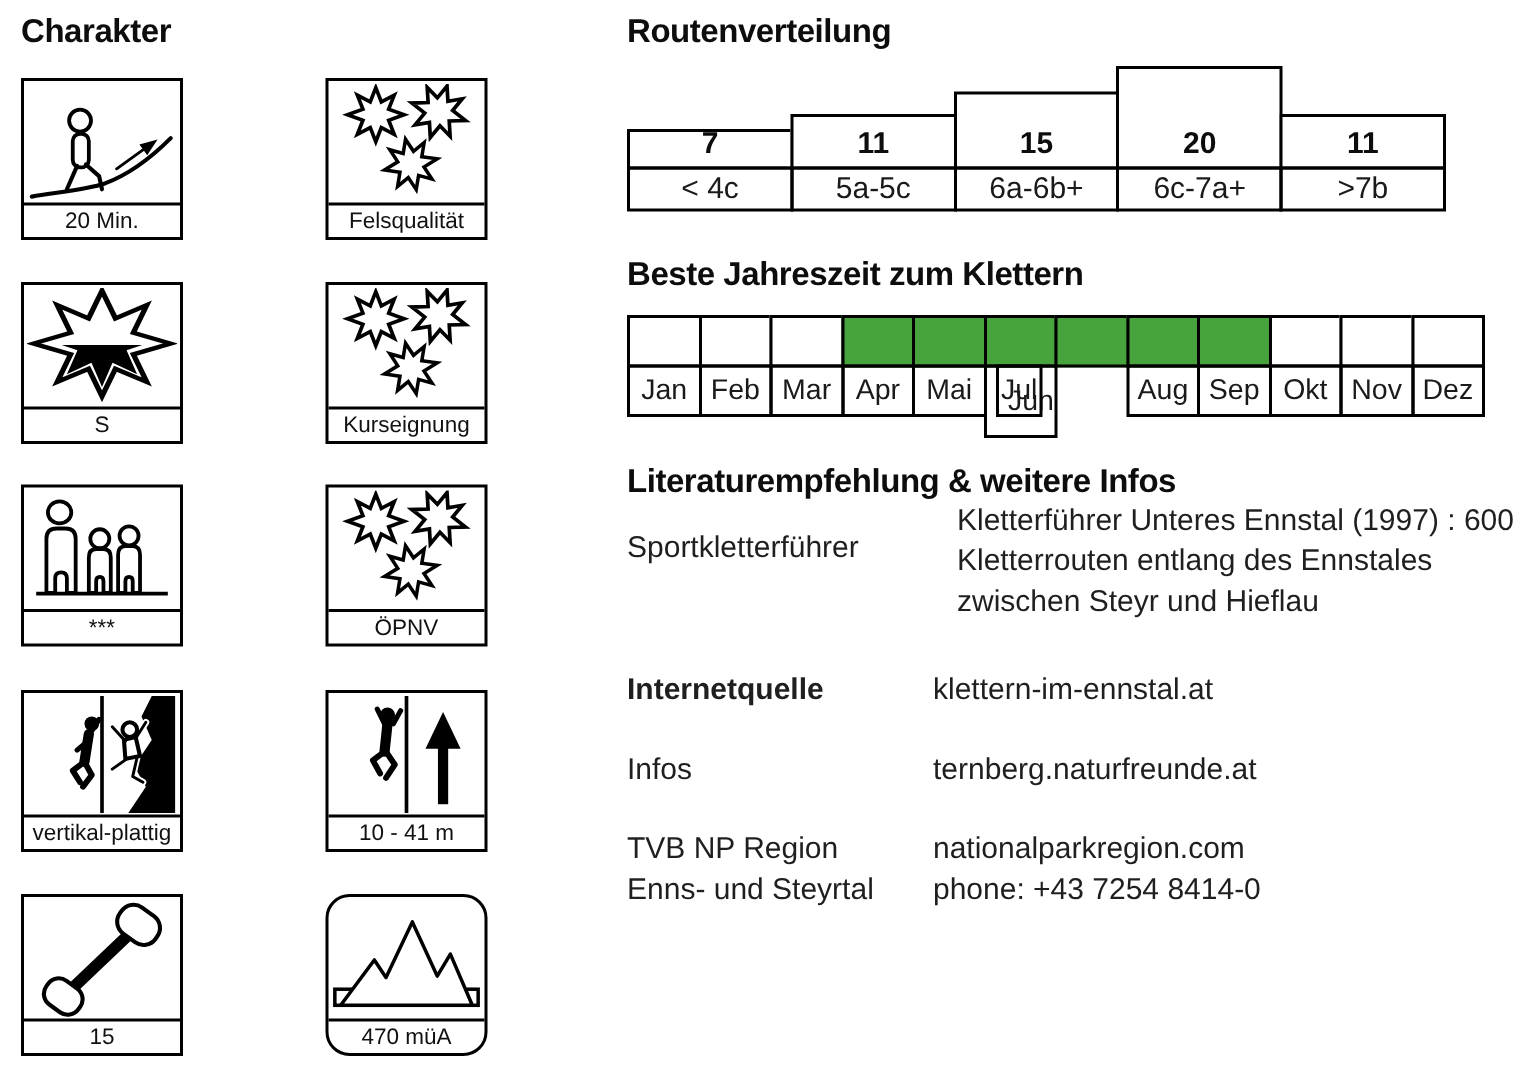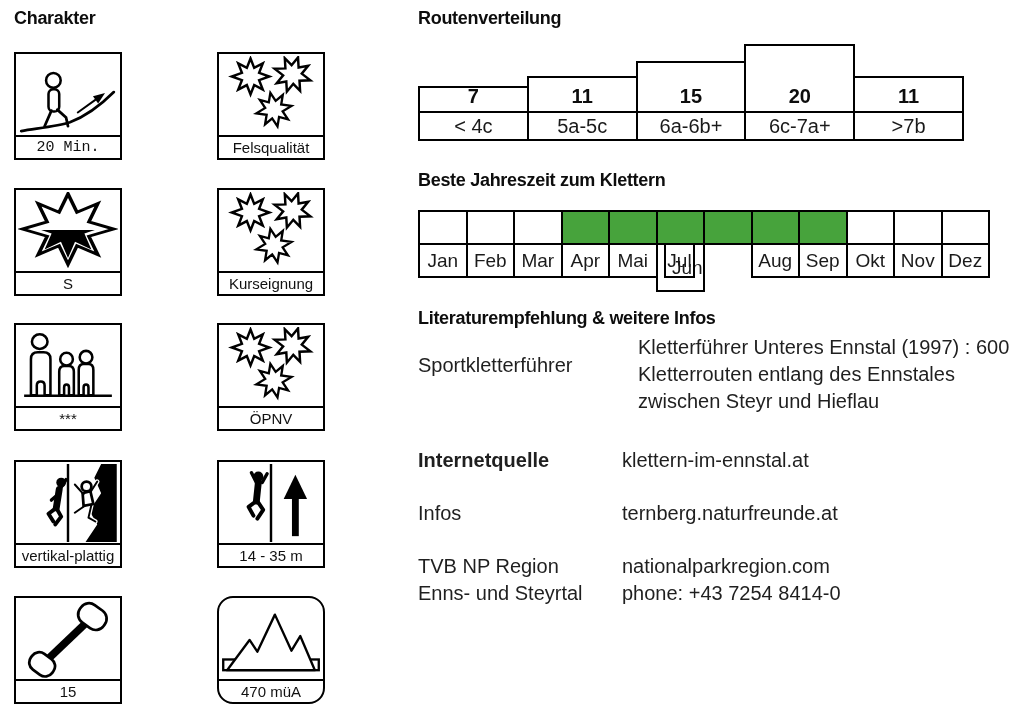--- a/index.html
+++ b/index.html
@@ -1,18 +1,18 @@
 <!DOCTYPE html>
 <html style="--green: #47a33c;"><head>
 <meta charset="utf-8">
 <style>
   html,body{margin:0;padding:0;background:#fff;}
   #canvas{position:relative;width:1024px;height:725px;background:#fff;overflow:hidden;
           font-family:"Liberation Sans", sans-serif;color:#1a1a1a;}
-  .h1{position:absolute;font-size:18px;font-weight:bold;color:#0d0d0d;letter-spacing:-0.3px;white-space:nowrap;}
+  .h1{position:absolute;font-size:22px;font-weight:bold;color:#0d0d0d;letter-spacing:-0.3px;white-space:nowrap;}
   
   .icon-box{position:absolute;width:108px;height:108px;border:2px solid #000;box-sizing:border-box;
             background:#fff;display:flex;flex-direction:column;}
   .icon-area{flex:1;border-bottom:2px solid #000;display:flex;align-items:center;justify-content:center;overflow:hidden;}
   .icon-area svg{width:100px;height:78px;}
   .icon-label{height:21px;display:flex;align-items:center;justify-content:center;font-size:15px;color:#111;white-space:nowrap;}
   
   .bar{position:absolute;background:#fff;border:2px solid #000;box-sizing:border-box;
        display:flex;align-items:flex-end;justify-content:center;font-weight:bold;font-size:20px;color:#0d0d0d;padding-bottom:3px;}
   .gradecell{position:absolute;border:2px solid #000;box-sizing:border-box;display:flex;align-items:center;
@@ -48,21 +48,21 @@
           <polygon points="0,-44 9,-21 30,-32 21,-9 46,0 21,9 30,32 9,21 0,44 -9,21 -30,32 -21,9 -46,0 -21,-9 -30,-32 -9,-21"></polygon>
         </g>
       <clipPath id="clip-bottom">
           <rect x="0" y="39" width="100" height="41"></rect>
         </clipPath>
     </defs>
   </svg>
 
   <div class="h1" style="left:14px;top:8px;">Charakter</div>
 
-  <div class="icon-box" style="left:14px;top:52px;font-family:Liberation Mono, monospace;">
+  <div class="icon-box" style="left:14px;top:52px;">
     <div class="icon-area">
       <svg viewBox="0 0 100 80">
         <path class="ln3" d="M2,77 C20,74 40,72 52,68 C68,62 84,50 97,37"></path>
         <circle class="wh" cx="35" cy="25" r="7.5"></circle>
         <rect class="wh" x="30" y="34" width="11" height="23" rx="5"></rect>
         <path class="ln3" d="M33,56 L26,72"></path>
         <path class="ln3" d="M39,55 L48,63 L50,72"></path>
         <path class="ln2" d="M60,58 L78,45"></path>
         <polygon points="88,38 80.9,48.7 75.6,41.4" fill="#000"></polygon>
       </svg>
@@ -174,21 +174,21 @@
         <circle cx="37" cy="13" r="5.2" fill="#000"></circle>
         <path class="ln35" d="M35,19 L30,9"></path>
         <path class="ln35" d="M41,19 L46,10"></path>
         <path class="body7" d="M37,19 L35,38"></path>
         <path class="ln4" d="M35,38 L27,44 L32,53"></path>
         <path class="ln4" d="M36,38 L42,47 L36,56"></path>
         <rect x="71.5" y="33" width="7" height="41" fill="#000"></rect>
         <polygon points="75,11 63,36 87,36" fill="#000"></polygon>
       </svg>
     </div>
-    <div class="icon-label">14 - 35 m</div>
+    <div class="icon-label">10 - 41 m</div>
   </div>
 
   <div class="icon-box" style="left:217px;top:596px;border-radius:16px;">
     <div class="icon-area">
       <svg viewBox="0 0 100 80">
         <rect x="1" y="61" width="98" height="11" fill="none" stroke="#000" stroke-width="2.4"></rect>
         <path d="M5,72 L28,41 L36,53 L54,15 L71,52 L80,37 L95,72 Z" fill="#fff" stroke="#000" stroke-width="2.4" stroke-linejoin="round"></path>
       </svg>
     </div>
     <div class="icon-label">470 müA</div>

